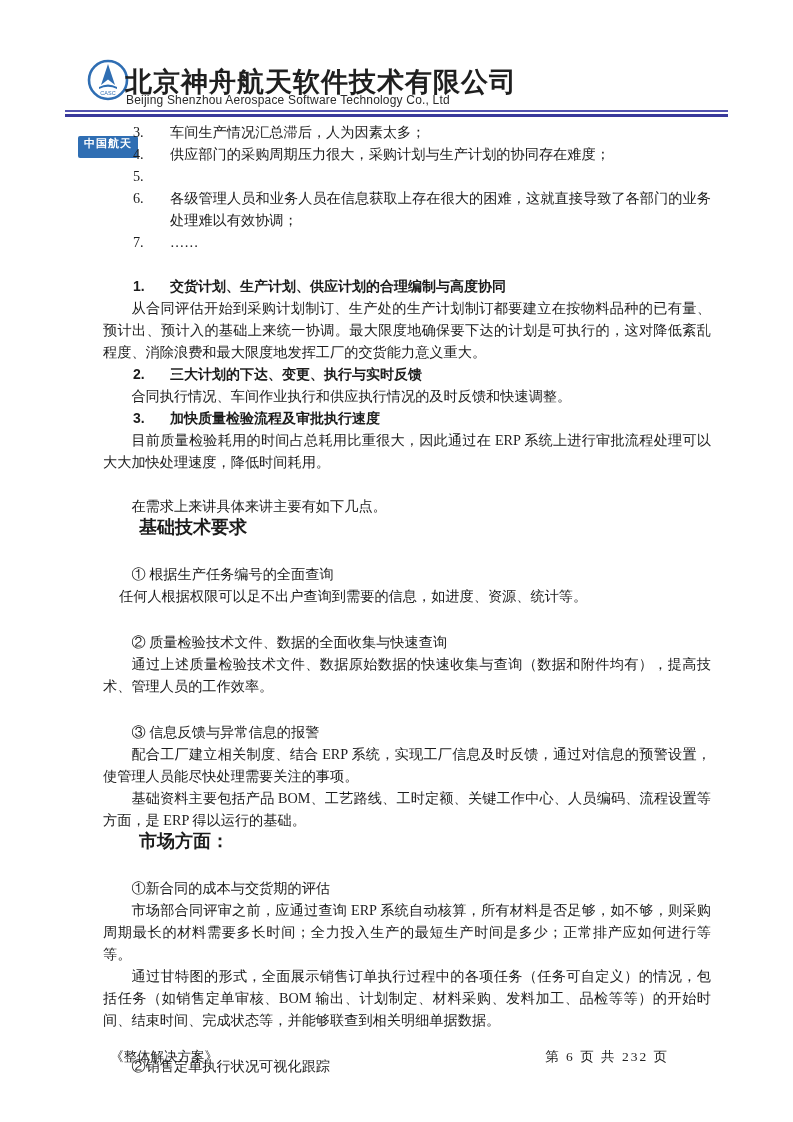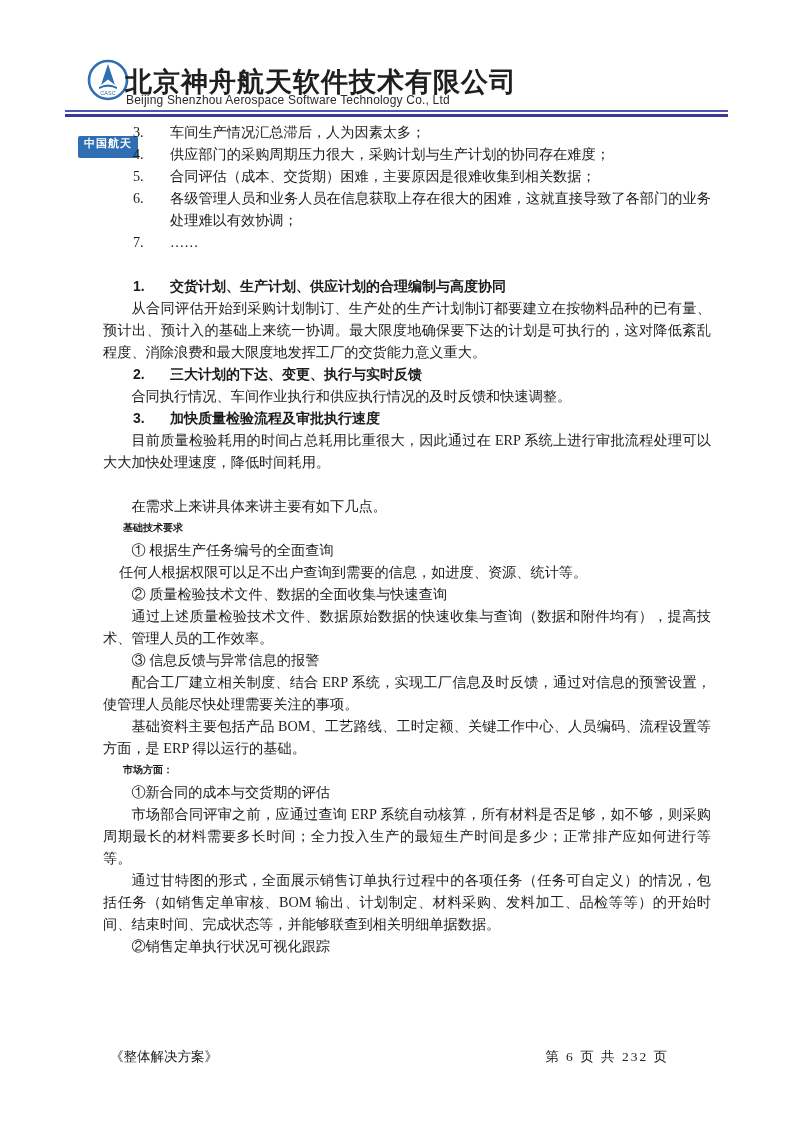--- a/index.html
+++ b/index.html
@@ -44,23 +44,23 @@
   .blk{margin:0;}
   .spacer{height:22px;}
   .olist,.key{display:flex;}
   .olist .num,.key .num{margin-left:30px;width:37px;flex:0 0 37px;}
   .olist .txt,.key .txt{flex:1;text-align:justify;}
   .key{font-weight:bold;font-family:"Liberation Sans","DejaVu Sans",sans-serif;font-size:14px;}
   .para{text-indent:2em;text-align:justify;}
   .para-flush{text-indent:0;text-align:justify;margin-left:16px;}
   .bold-head{
     font-weight:bold;text-indent:2em;
-    font-family:Liberation Sans, sans-serif;font-size:10px;
+    font-family:Liberation Mono, monospace;font-size:18px;
   }
-  .circ{text-indent:2em;}
+  .circ{text-indent:2em;margin-top:24px;}
   
   .footer{
     position:absolute;left:103px;top:1048px;width:608px;
     font-size:13.5px;color:#222;
   }
   .footer .doc-title{position:absolute;left:7px;top:0;}
   .footer .page-info{position:absolute;right:42px;top:0;letter-spacing:2px;}
 </style>
 </head>
 <body>
@@ -87,21 +87,20 @@
       <div class="blk olist">
         <span class="num">3.</span>
         <span class="txt">车间生产情况汇总滞后，人为因素太多；</span>
       </div>
       <div class="blk olist">
         <span class="num">4.</span>
         <span class="txt">供应部门的采购周期压力很大，采购计划与生产计划的协同存在难度；</span>
       </div>
       <div class="blk olist">
         <span class="num">5.</span>
-        <span class="txt">合同评估（成本、交货期）困难，主要原因是很难收集到相关数据；</span>
       </div>
       <div class="blk olist">
         <span class="num">6.</span>
         <span class="txt">各级管理人员和业务人员在信息获取上存在很大的困难，这就直接导致了各部门的业务处理难以有效协调；</span>
       </div>
       <div class="blk olist">
         <span class="num">7.</span>
         <span class="txt">……</span>
       </div>
       <div class="blk spacer"></div>

